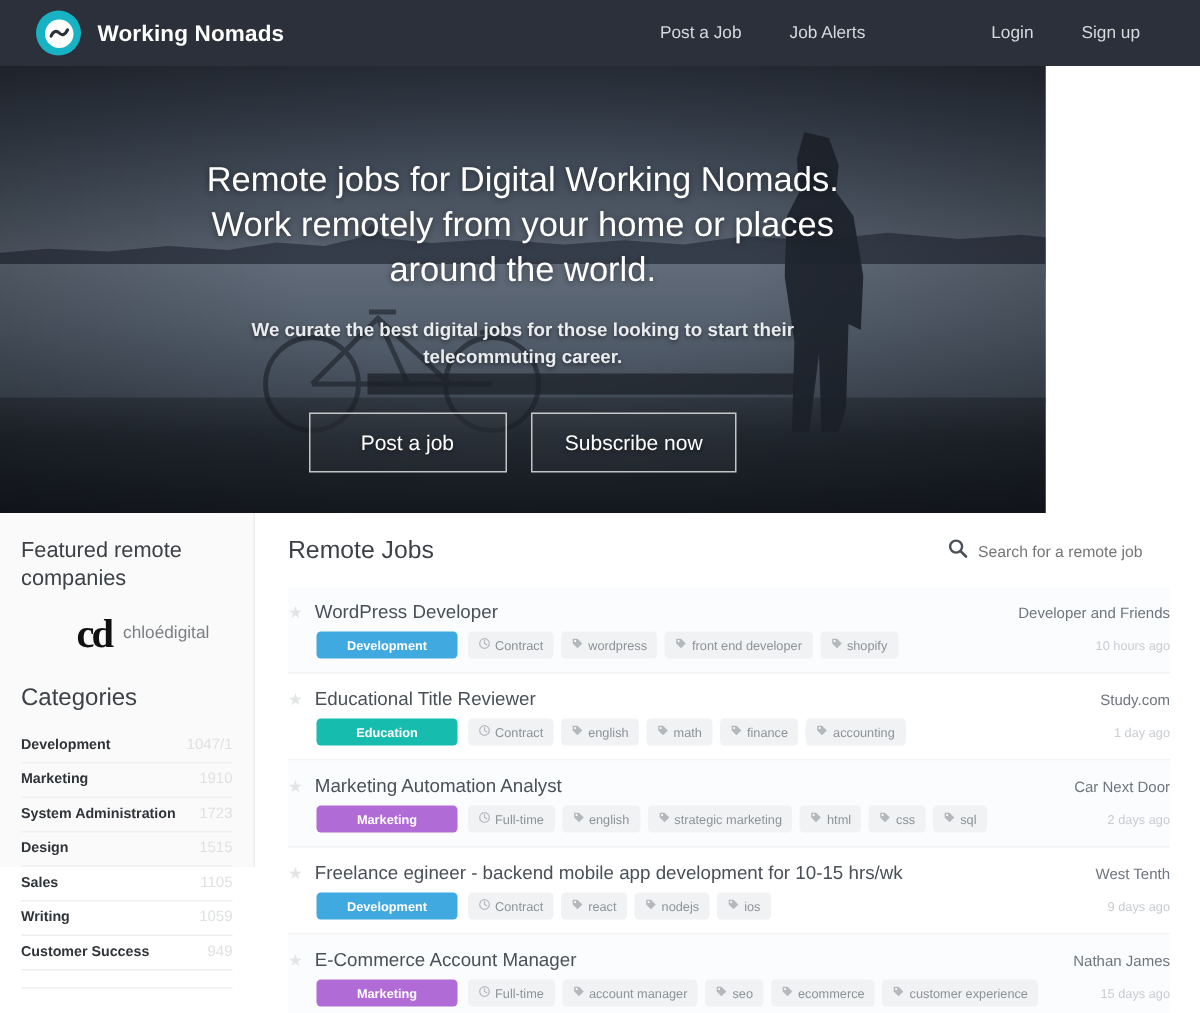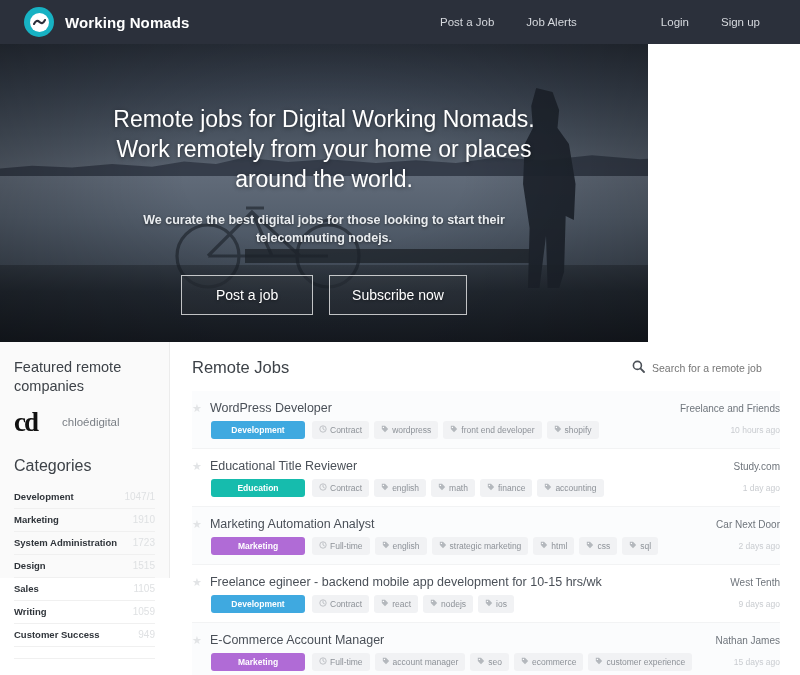--- a/index.html
+++ b/index.html
@@ -37,21 +37,21 @@
     margin-left: auto; display: flex; align-items: center;
   }
   .nav-link {
     color: #d6d9de; font-size: 11.5px;
     padding: 0 16px; text-decoration: none; white-space: nowrap;
   }
   .nav-gap { width: 52px; }
 
   
   .hero {
-    position: relative; width: 648px; height: 298px;
+    position: relative; width: 697px; height: 298px;
     overflow: hidden;
     background: #1f2630;
   }
   .hero-bg { position: absolute; inset: 0; }
   .hero-sky {
     position: absolute; left: 0; top: 0; width: 800px; height: 134px;
     background: linear-gradient(180deg, #2b323d 0%, #38414e 32%, #4a5461 68%, #5c6572 100%);
   }
   .hero-hills {
     position: absolute; left: 0; top: 96px; width: 800px; height: 46px;
@@ -128,21 +128,21 @@
     width: 170px; flex: 0 0 170px;
     background: #fafafa;
     border-right: 1px solid #ececec;
     padding: 16px 14px 0 14px;
   }
   .side-heading {
     font-size: 14.5px; color: #3d4248; font-weight: normal;
     line-height: 19px; margin-bottom: 13px;
   }
   .company-row {
-    display: flex; align-items: center; gap: 25px; margin-bottom: 22px;
+    display: flex; align-items: center; gap: 8px; margin-bottom: 22px; margin-left: 37px;
   }
   .company-logo {
     font-family: "Liberation Serif", serif;
     font-size: 27px; font-weight: bold; color: #111;
     letter-spacing: -2px; line-height: 26px;
   }
   .company-name { font-size: 11.5px; color: #7a7f85; }
   .cat-heading {
     font-size: 16px; color: #3d4248; font-weight: normal;
     margin: 0 0 11px 0;
@@ -240,21 +240,21 @@
         <circle cx="168" cy="62" r="31"></circle>
         <path d="M48 62 L92 18 L140 62 L168 62 M92 18 L112 62 L48 62 M140 62 L104 62"></path>
         <path d="M86 14 L104 14 M160 28 L176 24"></path>
       </g>
     </svg>
     <div class="hero-person"></div>
     <div class="hero-vignette"></div>
   </div>
   <div class="hero-content">
     <h1 class="hero-title">Remote jobs for Digital Working Nomads. Work remotely from your home or places around the world.</h1>
-    <p class="hero-sub">We curate the best digital jobs for those looking to start their telecommuting nodejs.</p>
+    <p class="hero-sub">We curate the best digital jobs for those looking to start their telecommuting career.</p>
     <div class="hero-buttons">
       <button class="hero-btn">Post a job</button>
       <button class="hero-btn">Subscribe now</button>
     </div>
   </div>
 </div>
 
 <div class="content">
 
   <aside class="sidebar">
@@ -312,21 +312,21 @@
         </span>
         <input class="search-input" type="text" placeholder="Search for a remote job" style="">
       </div>
     </div>
 
     <div id="job-list">
         <div class="job-row">
           <div class="job-top">
             <span class="star">★</span>
             <span class="job-title">WordPress Developer</span>
-            <span class="job-company">Freelance and Friends</span>
+            <span class="job-company">Developer and Friends</span>
           </div>
           <div class="job-bottom">
             <span class="badge" style="background:#3fa9e0">Development</span>
             <span class="tag">
               <span><svg width="8" height="8" viewBox="0 0 10 10">
                   <circle cx="5" cy="5" r="4" stroke="#b4b8bd" stroke-width="1" fill="none"></circle>
                   <path d="M5 2.6V5l1.8 1.1" stroke="#b4b8bd" stroke-width="1" fill="none" stroke-linecap="round"></path>
                 </svg></span>
               <span>Contract</span>
             </span>

